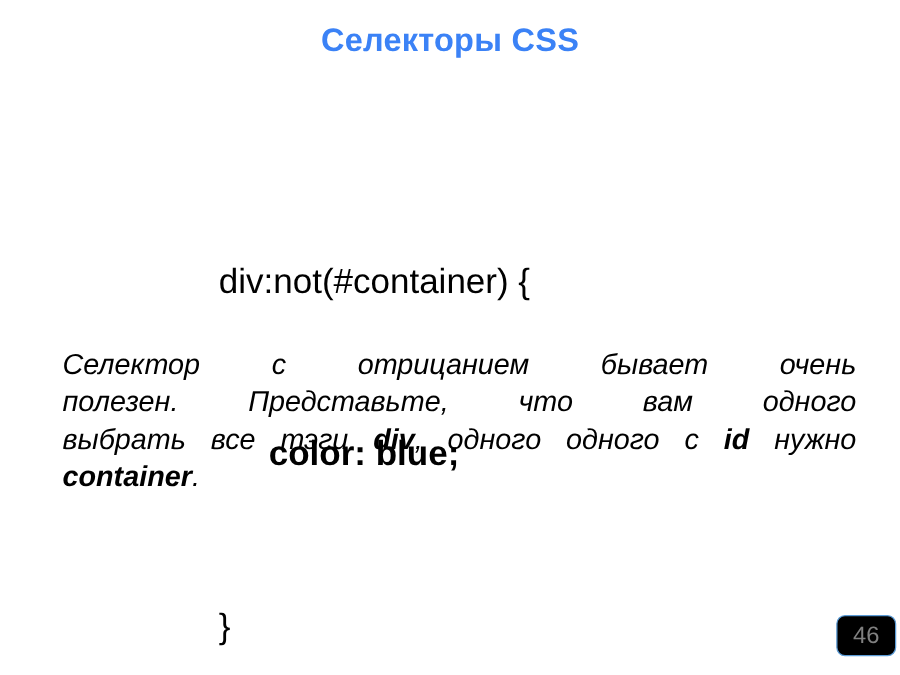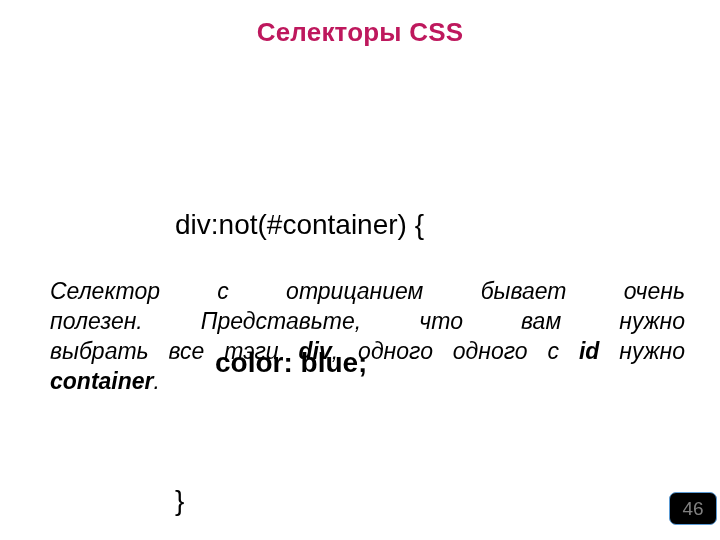--- a/index.html
+++ b/index.html
@@ -24,21 +24,21 @@
 
   
   .slide-title {
     position: absolute;
     left: 0;
     top: 18px;
     width: 720px;
     text-align: center;
     font-size: 26px;
     font-weight: bold;
-    color: #be185d;
+    color: #3b82f6;
     letter-spacing: 0.2px;
     line-height: 1.15;
     white-space: pre;
   }
 
   
   .code-block {
     position: absolute;
     left: 175px;
     top: 110px;
@@ -127,21 +127,21 @@
   <div class="slide-title">Селекторы CSS</div>
 
   <div class="code-block">
     <div class="code-line"><span class="code-tag">div</span><span class="code-pseudo">:not(#container)</span><span class="code-brace"> {</span></div>
     <div class="code-line indent-1"><span class="code-prop">color: blue;</span></div>
     <div class="code-line"><span class="code-brace">}</span></div>
   </div>
 
   <div class="body-text">
     <span class="para-line">Селектор с отрицанием бывает очень</span>
-    <span class="para-line">полезен. Представьте, что вам нужно</span>
+    <span class="para-line">полезен. Представьте, что вам одного</span>
     <span class="para-line"><span>выбрать все тэги </span><span class="kw">div</span><span>, одного одного с </span><span class="kw">id</span><span> нужно</span></span>
     <span class="para-line last"><span class="kw">container</span><span>.</span></span>
   </div>
 
   <div class="page-badge">
     <span class="page-badge-num">46</span>
   </div>
 
 </div>
 

